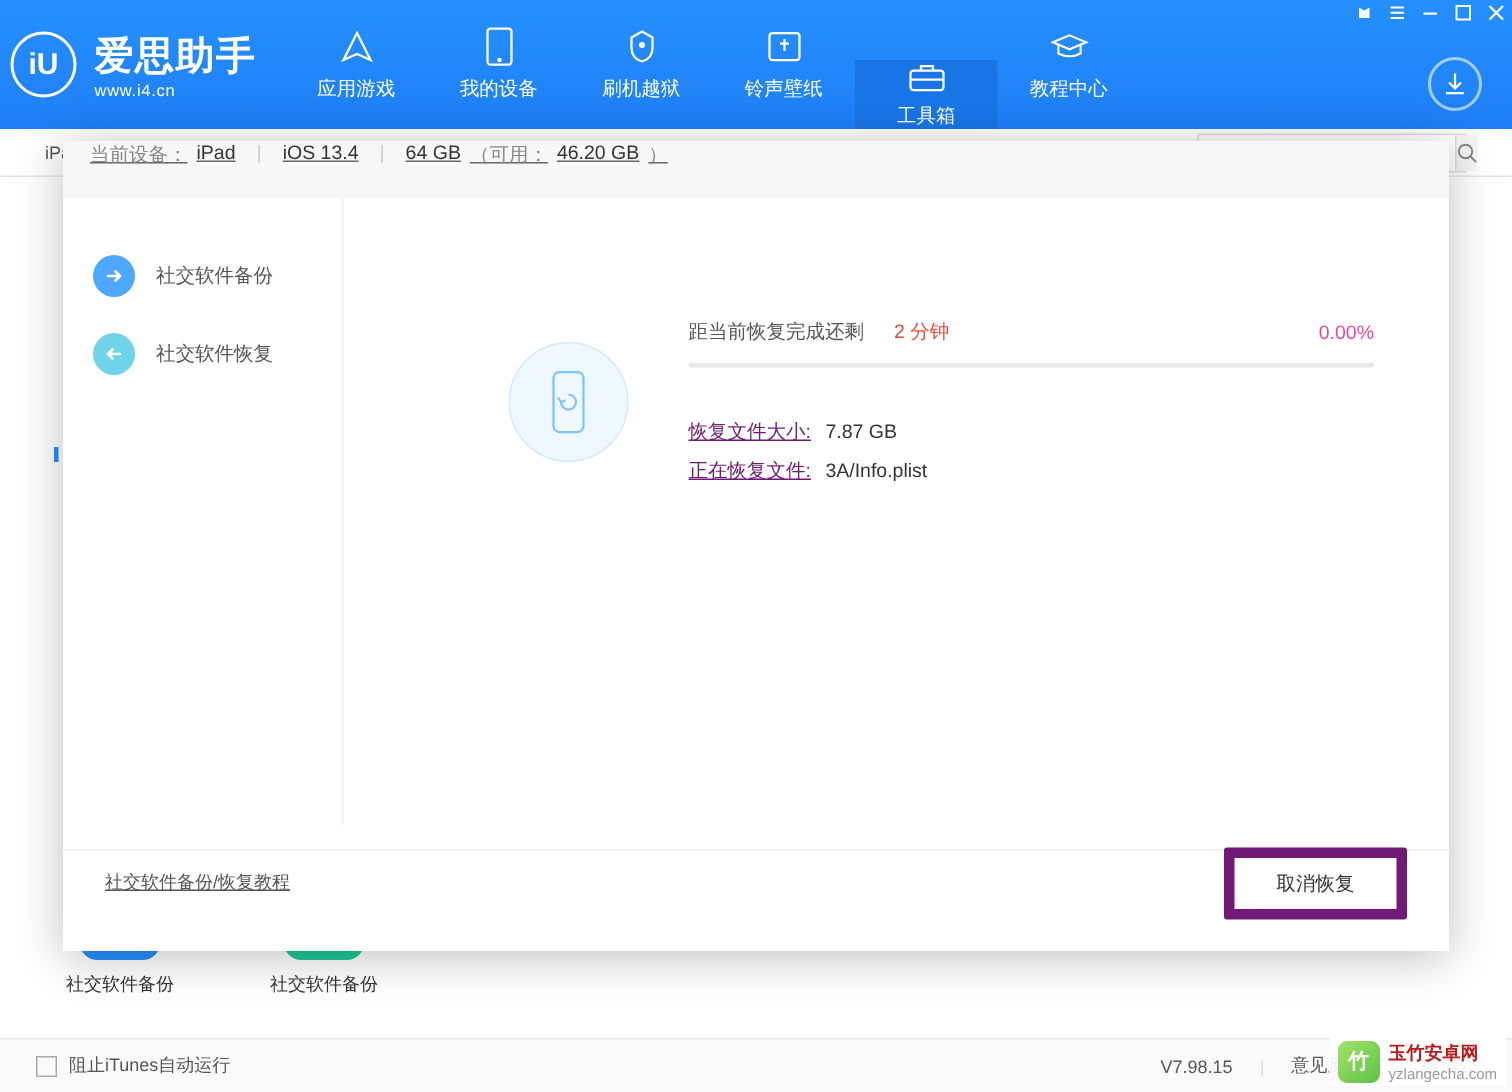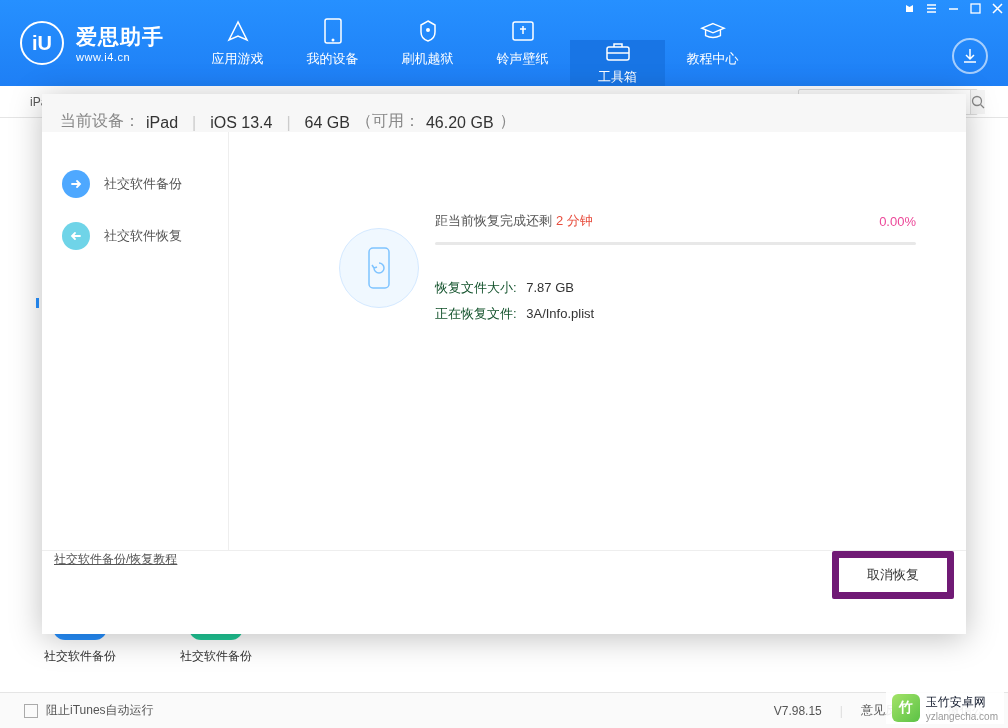--- a/index.html
+++ b/index.html
@@ -1,23 +1,23 @@
 <!DOCTYPE html>
 <html><head>
   <meta charset="utf-8">
   <style>
     * { margin: 0; padding: 0; box-sizing: border-box; font-family: "Microsoft YaHei", Arial, sans-serif; }
     body { width: 1008px; height: 728px; background: #fff; position: relative; overflow: hidden; }
     
     
     .header { height: 86px; background: linear-gradient(to bottom, #2690ff, #1e7ff5); display: flex; align-items: center; color: #fff; position: relative; }
-    .logo-area { display: flex; align-items: center; padding: 0 20px; width: 190px; }
+    .logo-area { display: flex; align-items: center; padding: 0 7px; width: 190px; }
     .logo-icon { width: 44px; height: 44px; border: 2px solid #fff; border-radius: 50%; display: flex; align-items: center; justify-content: center; font-size: 20px; font-weight: bold; }
     .logo-text { margin-left: 12px; }
-    .logo-title { font-size: 21px; font-weight: bold; letter-spacing: 1px; }
+    .logo-title { font-size: 26px; font-weight: bold; letter-spacing: 1px; }
     .logo-url { font-size: 11px; letter-spacing: 0.5px; }
     
     .nav-items { display: flex; height: 100%; }
     .nav-item { width: 95px; display: flex; flex-direction: column; align-items: center; justify-content: center; cursor: pointer; font-size: 13px; gap: 6px; }
     .nav-item.active { background: #1875e5; margin-top: 40px; }
     .nav-icon { width: 26px; height: 26px; display: flex; align-items: center; justify-content: center; }
     .nav-icon svg { fill: #fff; }
     
     .window-controls { position: absolute; top: 0; right: 0; display: flex; }
     .win-btn { width: 22px; height: 16px; display: flex; align-items: center; justify-content: center; font-size: 11px; cursor: pointer; }
@@ -39,61 +39,61 @@
     .bg-icon.blue { background: #2690ff; }
     .bg-icon.teal { background: #20c997; }
     
     .left-bar { position: absolute; left: 36px; top: 298px; width: 3px; height: 10px; background: #2690ff; }
     
     
     .modal { position: absolute; top: 94px; left: 42px; width: 924px; height: 540px; background: #fff; box-shadow: 0 4px 30px rgba(0,0,0,0.25); }
     .modal-header { height: 40px; display: flex; align-items: center; padding: 0 16px; border-bottom: 1px solid #eee; font-size: 13px; color: #333; }
     .modal-close { margin-left: auto; font-size: 18px; color: #999; cursor: pointer; }
     
-    .device-info { height: 38px; background: #f7f7f7; display: flex; align-items: flex-end; padding: 0 18px; font-size: 16px; color: #666; gap: 6px; }
+    .device-info { height: 38px; background: #f7f7f7; display: flex; align-items: flex-start; padding: 0 18px; font-size: 13px; color: #666; gap: 6px; text-decoration: underline; }
     .device-label { color: #888; }
     .device-val { color: #333; }
     .sep { margin: 0 8px; color: #ccc; }
     
     .modal-body { display: flex; height: 418px; }
     .modal-sidebar { width: 187px; border-right: 1px solid #eee; padding-top: 26px; }
     .side-item { display: flex; align-items: center; padding: 12px 20px; gap: 14px; font-size: 13px; color: #555; cursor: pointer; }
     .side-icon { width: 28px; height: 28px; border-radius: 50%; display: flex; align-items: center; justify-content: center; }
     .side-icon.backup { background: #4ea8ff; }
     .side-icon.restore { background: #6fd4e8; }
     .side-icon svg { fill: #fff; }
     
     .modal-main { flex: 1; padding: 80px 50px 30px 30px; position: relative; }
-    .progress-area { display: flex; gap: 16px; }
+    .progress-area { display: flex; gap: 40px; }
     .phone-icon-wrap { width: 80px; height: 80px; border-radius: 50%; background: #f0f8ff; border: 1px solid #d4e9ff; display: flex; align-items: center; justify-content: center; flex-shrink: 0; margin-top: 16px; margin-left: 80px; }
     .progress-content { flex: 1; }
     .progress-row1 { display: flex; align-items: center; font-size: 13px; color: #555; }
-    .time-left { color: #e74c3c; margin-left: 4px; }
+    .time-left { color: #e74c3c; margin-left: 20px; }
     .percent { margin-left: auto; color: #ec4899; }
     .progress-bar { height: 3px; background: #e8e8e8; margin-top: 12px; border-radius: 2px; }
     
     .info-lines { margin-top: 30px; font-size: 13px; color: #888; line-height: 2; }
-    .info-label { color: #14532d; }
+    .info-label { color: #701a75; text-decoration: underline; }
     .info-val { color: #333; margin-left: 6px; }
     .info-val.blue { color: #2690ff; }
     
-    .modal-footer { height: 44px; border-top: 1px solid #eee; display: flex; align-items: flex-start; padding: 0 12px; }
+    .modal-footer { height: 44px; border-top: 1px solid #eee; display: flex; align-items: center; padding: 0 28px; margin-top: 16px; }
     .tutorial-link { font-size: 12px; color: #555; text-decoration: underline; cursor: pointer; }
     .cancel-btn { margin-left: auto; padding: 8px 28px; border: 7px solid #701a75; background: #fff; font-size: 13px; color: #333; cursor: pointer; border-radius: 2px; }
     
     
     .status-bar { position: absolute; bottom: 0; left: 0; right: 0; height: 36px; border-top: 1px solid #e5e5e5; display: flex; align-items: center; padding: 0 24px; font-size: 12px; color: #555; background: #fafafa; }
     .chk { width: 14px; height: 14px; border: 1px solid #aaa; margin-right: 8px; }
     .version { margin-left: auto; }
     .divider { margin: 0 18px; color: #ddd; }
     
     .watermark { position: absolute; right: 4px; bottom: 4px; display: flex; align-items: center; gap: 6px; background: rgba(255,255,255,0.9); padding: 2px 6px; }
     .wm-logo { width: 28px; height: 28px; border-radius: 6px; background: linear-gradient(135deg, #a4e368, #5bc246); display: flex; align-items: center; justify-content: center; font-size: 14px; color: #fff; font-weight: bold; }
     .wm-txt { font-size: 12px; }
-    .wm-main { color: #0f172a; font-weight: normal; }
+    .wm-main { color: #b91c1c; font-weight: bold; }
     .wm-sub { color: #999; font-size: 10px; }
   </style>
 </head>
 <body>
 
 <div class="header">
   <div class="logo-area">
     <div class="logo-icon">iU</div>
     <div class="logo-text">
       <div class="logo-title">爱思助手</div>

